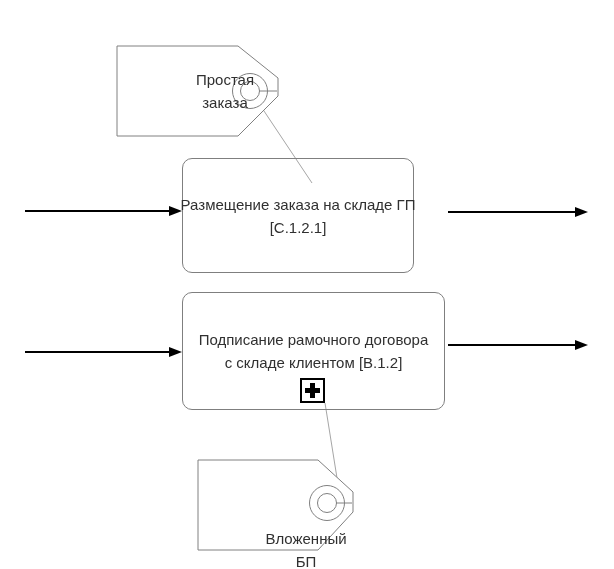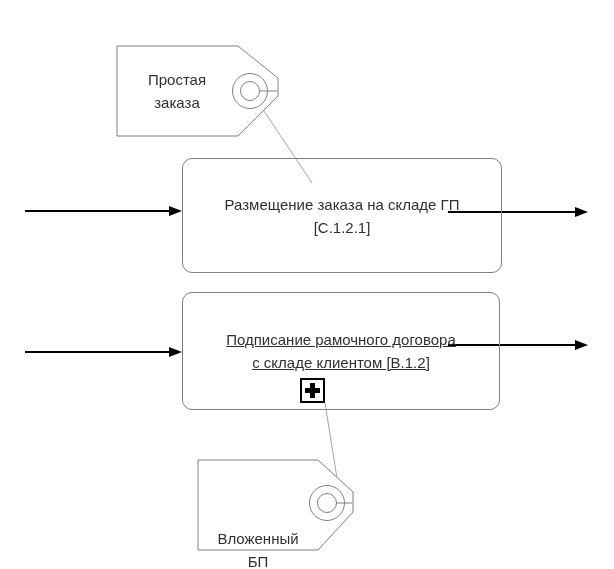--- a/index.html
+++ b/index.html
@@ -10,21 +10,21 @@
   .layer{position:absolute;left:0;top:0;}
   .task{
     position:absolute;border:1px solid #7f7f7f;border-radius:10px;background:transparent;
     display:flex;flex-direction:column;align-items:center;justify-content:center;
     text-align:center;font-size:15px;line-height:23px;box-sizing:border-box;
   }
   .task span{display:block;white-space:nowrap;}
   .tag-text{
     position:absolute;width:120px;height:90px;display:flex;flex-direction:column;
     align-items:center;justify-content:center;text-align:center;
-    font-size:15px;line-height:23px;
+    font-size:15px;line-height:23px;padding-left:48px;
   }
   .tag-text span{display:block;white-space:nowrap;}
   .marker{
     position:absolute;left:300px;top:378px;width:25px;height:25px;
     border:2px solid #000;background:#fff;box-sizing:border-box;
     display:flex;align-items:center;justify-content:center;
   }
 </style>
 </head>
 <body>
@@ -66,26 +66,26 @@
       <line x1="448" y1="345" x2="576" y2="345" stroke="#000000" stroke-width="2"></line>
       <polygon points="575,340 588,345 575,350" fill="#000000"></polygon>
     </g>
   </svg>
 
   <div class="tag-text" style="left:117px;top:46px;">
     <span>Простая</span>
     <span>заказа</span>
   </div>
 
-  <div class="task" style="left:182px;top:158px;width:320px;height:115px;">
+  <div class="task" style="left:182px;top:158px;width:232px;height:115px;">
     <span>Размещение заказа на складе ГП</span>
     <span>[C.1.2.1]</span>
   </div>
 
-  <div class="task" style="left:182px;top:292px;width:318px;height:118px;text-decoration:underline;">
+  <div class="task" style="left:182px;top:292px;width:263px;height:118px;">
     <span>Подписание рамочного договора</span>
     <span>с складе клиентом [B.1.2]</span>
   </div>
 
   <div class="marker">
     <svg width="21" height="21" viewBox="0 0 21 21">
       <line x1="10.5" y1="3" x2="10.5" y2="18" stroke="#000000" stroke-width="5"></line>
       <line x1="3" y1="10.5" x2="18" y2="10.5" stroke="#000000" stroke-width="5"></line>
     </svg>
   </div>

